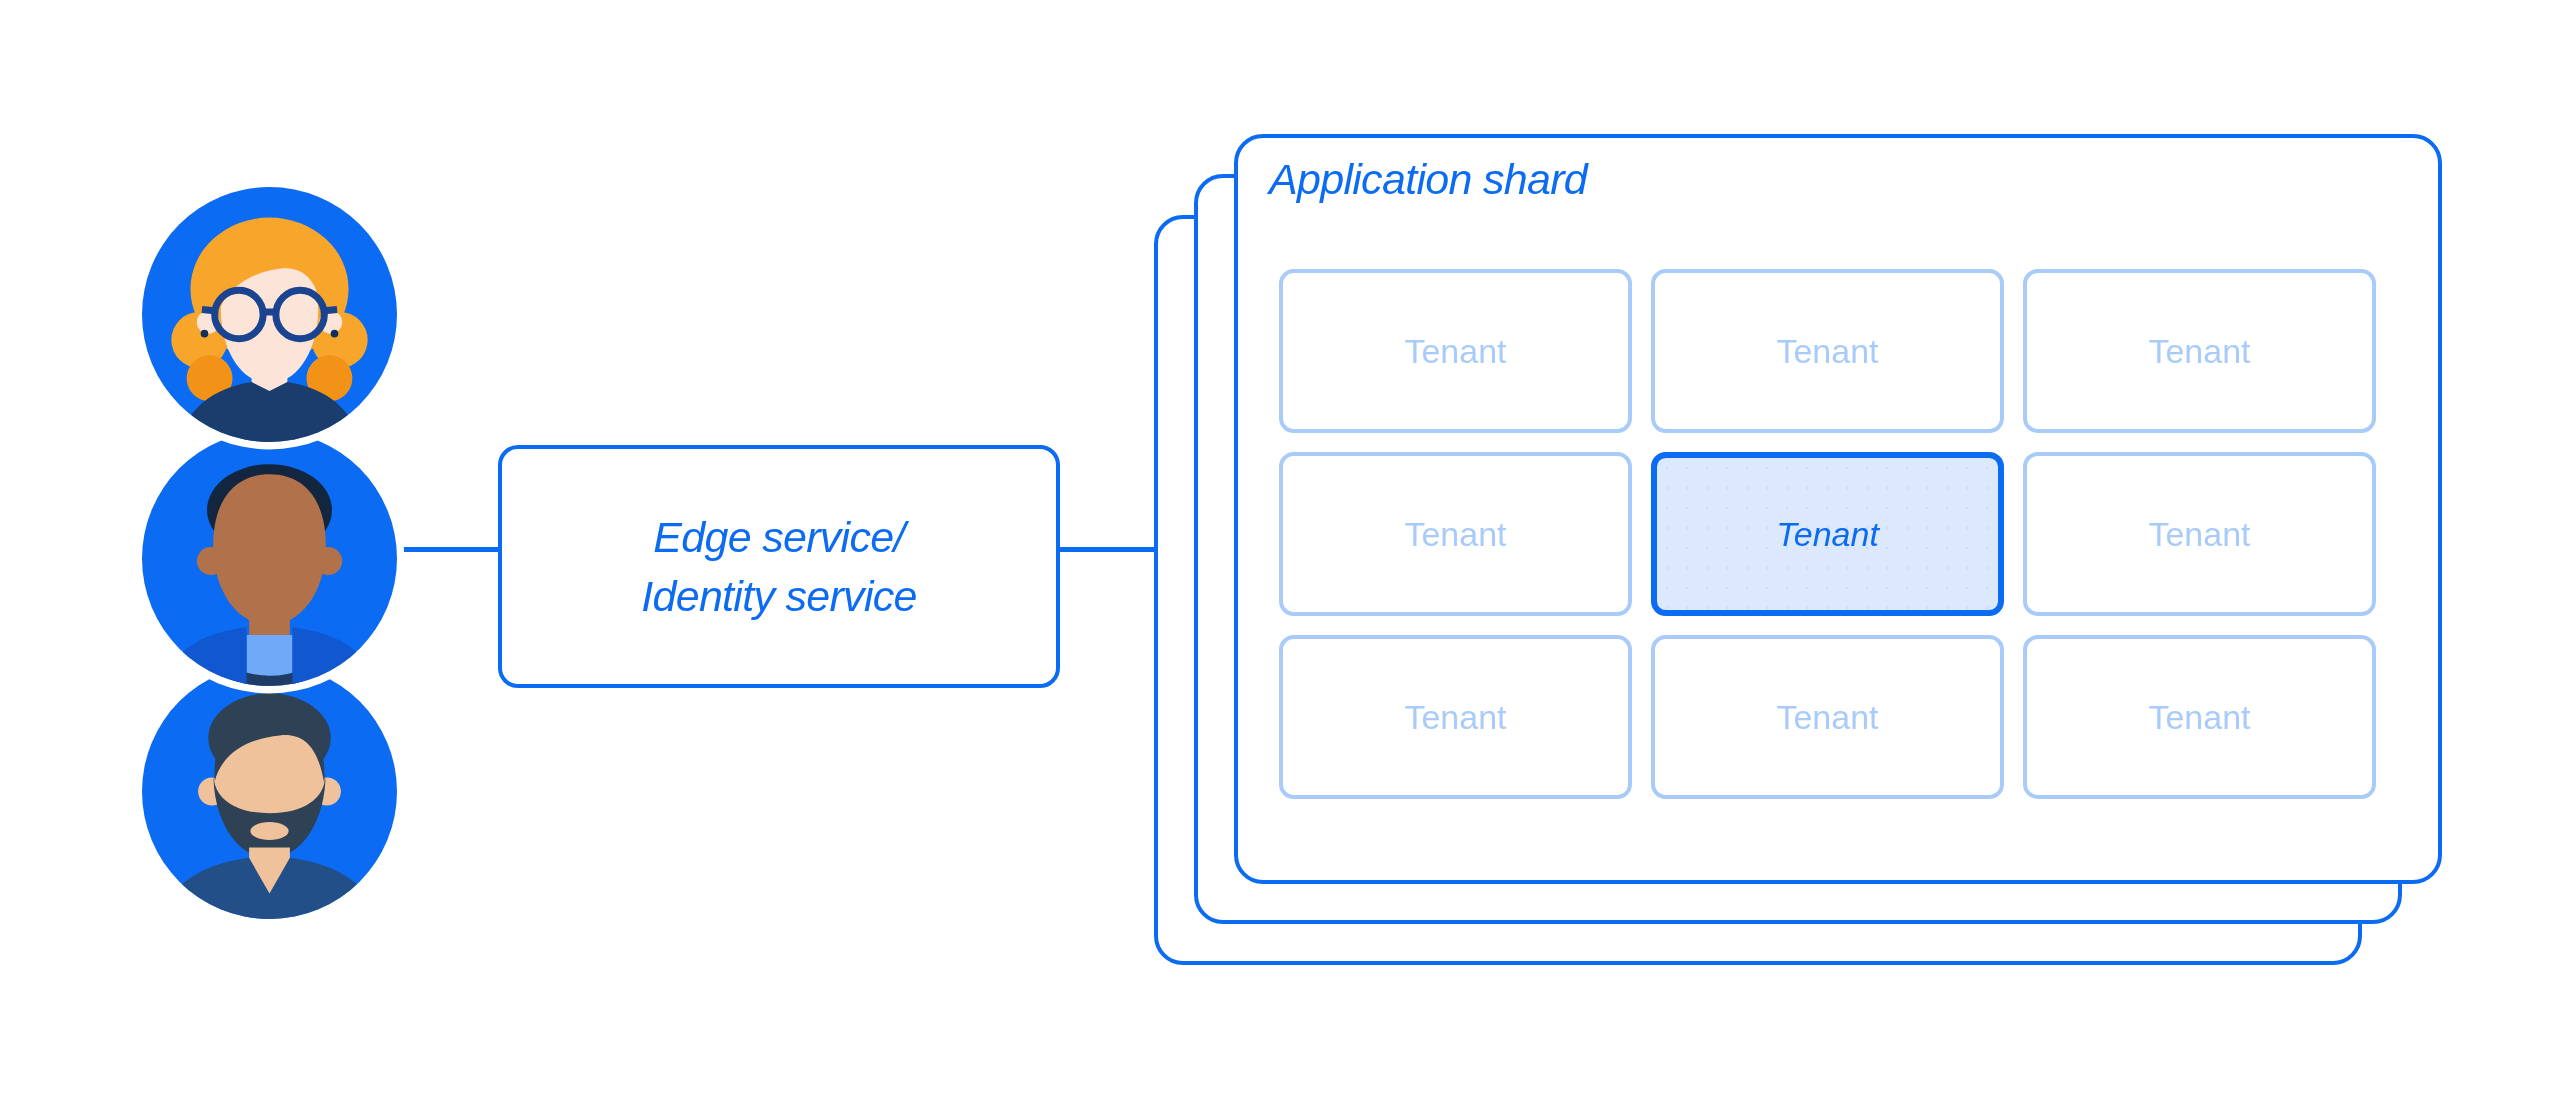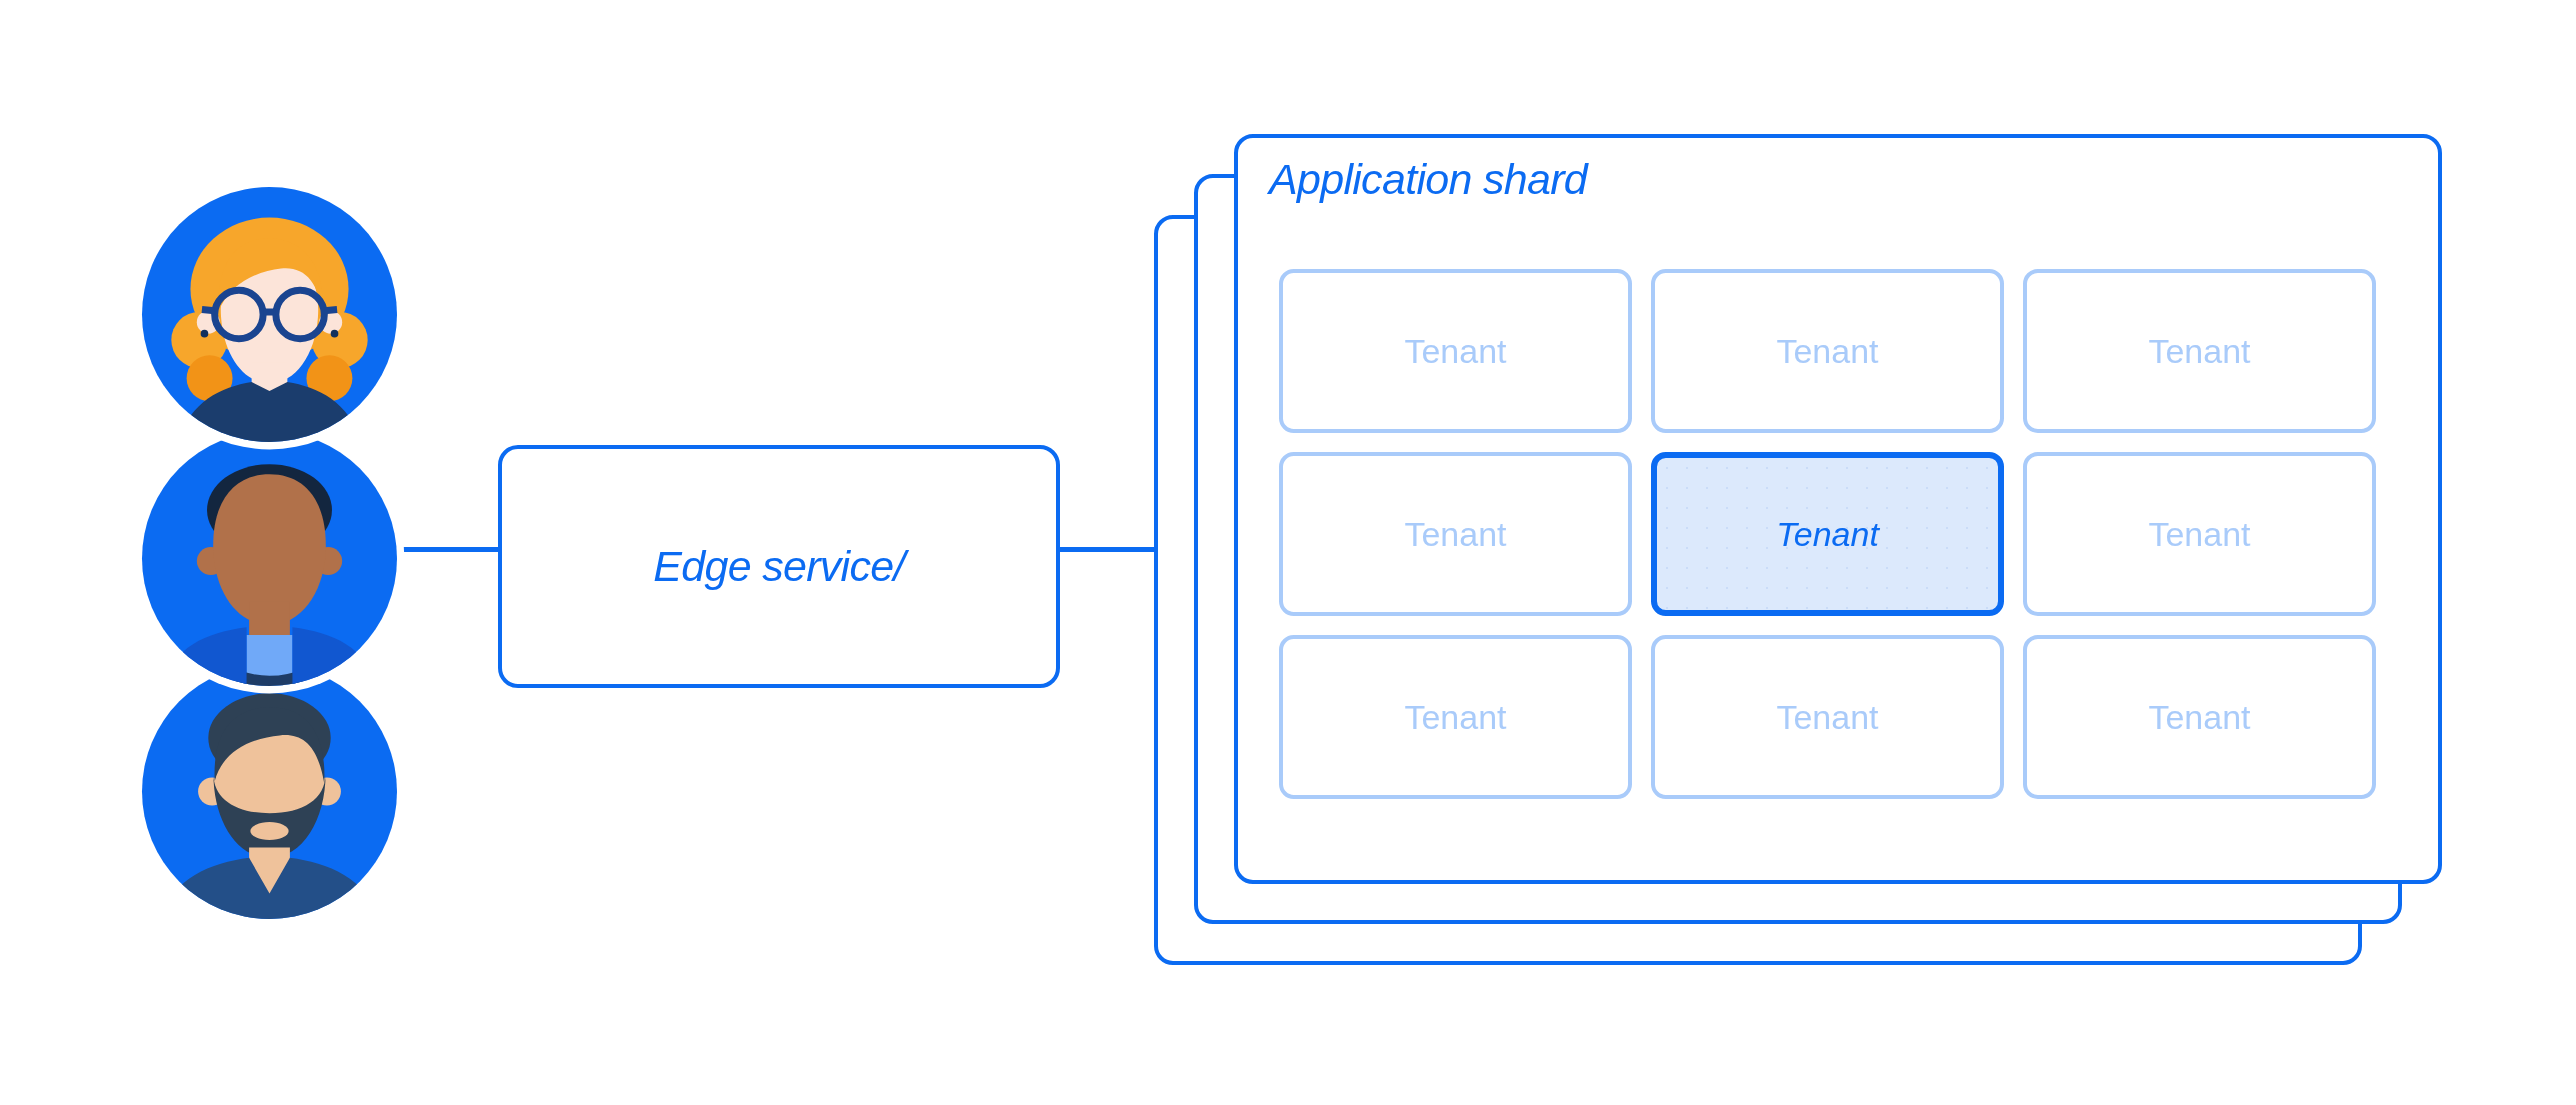--- a/index.html
+++ b/index.html
@@ -32,21 +32,21 @@
     background:#fff;z-index:2;display:flex;align-items:center;justify-content:center;text-align:center;margin-top:17px;
   }
   .edge-text{
     font-style:italic;font-size:43px;line-height:59px;color:var(--blue);
     letter-spacing:-0.7px;
   }
   .edge-text span{display:block;}
   
   .card{
     position:absolute;width:1208px;height:750px;box-sizing:border-box;
-    background:#fff;border:4.7px solid var(--blue);border-radius:19px;
+    background:#fff;border:4.7px solid var(--blue);border-radius:29px;
   }
   .card.back{left:1154px;top:215px;z-index:1;}
   .card.middle{left:1194px;top:174px;z-index:2;}
   .card.front{left:1234px;top:134px;z-index:3;}
   .shard-title{
     position:absolute;left:31px;top:17.4px;
     font-style:italic;font-size:43px;line-height:48px;color:var(--blue);
     letter-spacing:-0.7px;white-space:nowrap;
   }
   .tenant-grid{
@@ -123,20 +123,21 @@
       <path d="M14,200 C24,168 54,156 84,152 L100,180 L116,152 C146,156 176,168 186,200 Z" fill="#234F88"></path>
     </svg>
   </div>
 
   <div class="connector c1"></div>
   <div class="connector c2"></div>
 
   <div class="edge-box">
     <div class="edge-text">
       <span>Edge service/</span>
+      <span>Identity service</span>
     </div>
   </div>
 
   <div class="card back"></div>
   <div class="card middle"></div>
   <div class="card front">
     <div class="shard-title">Application shard</div>
     <div class="tenant-grid">
       <div class="tenant">Tenant</div>
       <div class="tenant">Tenant</div>

